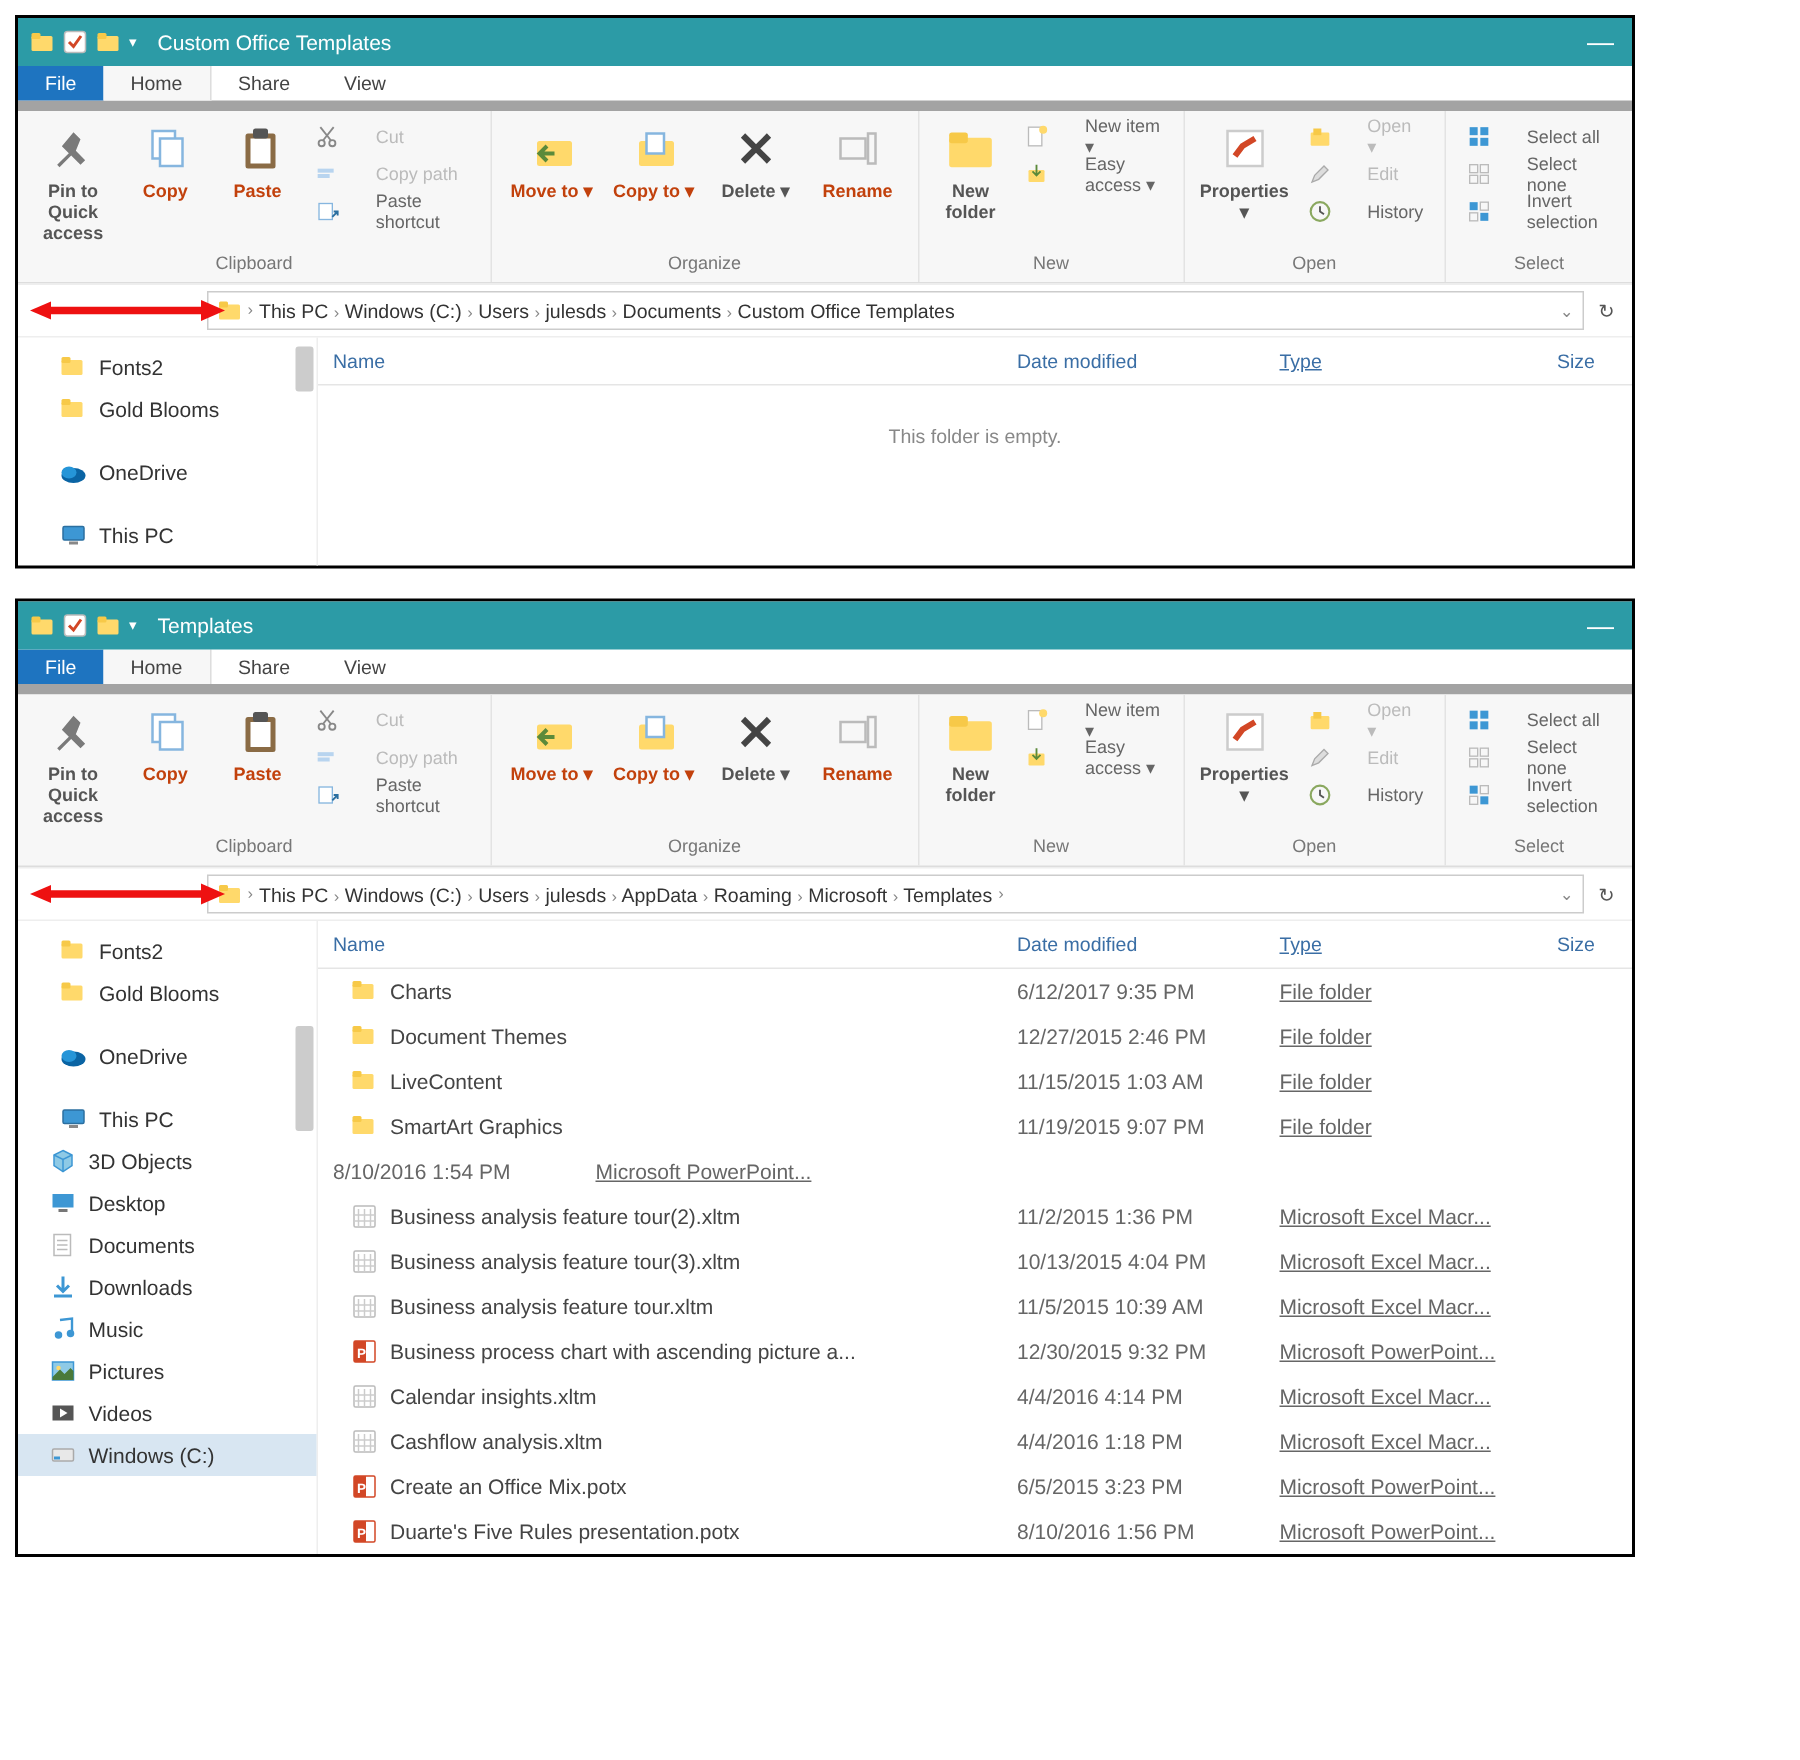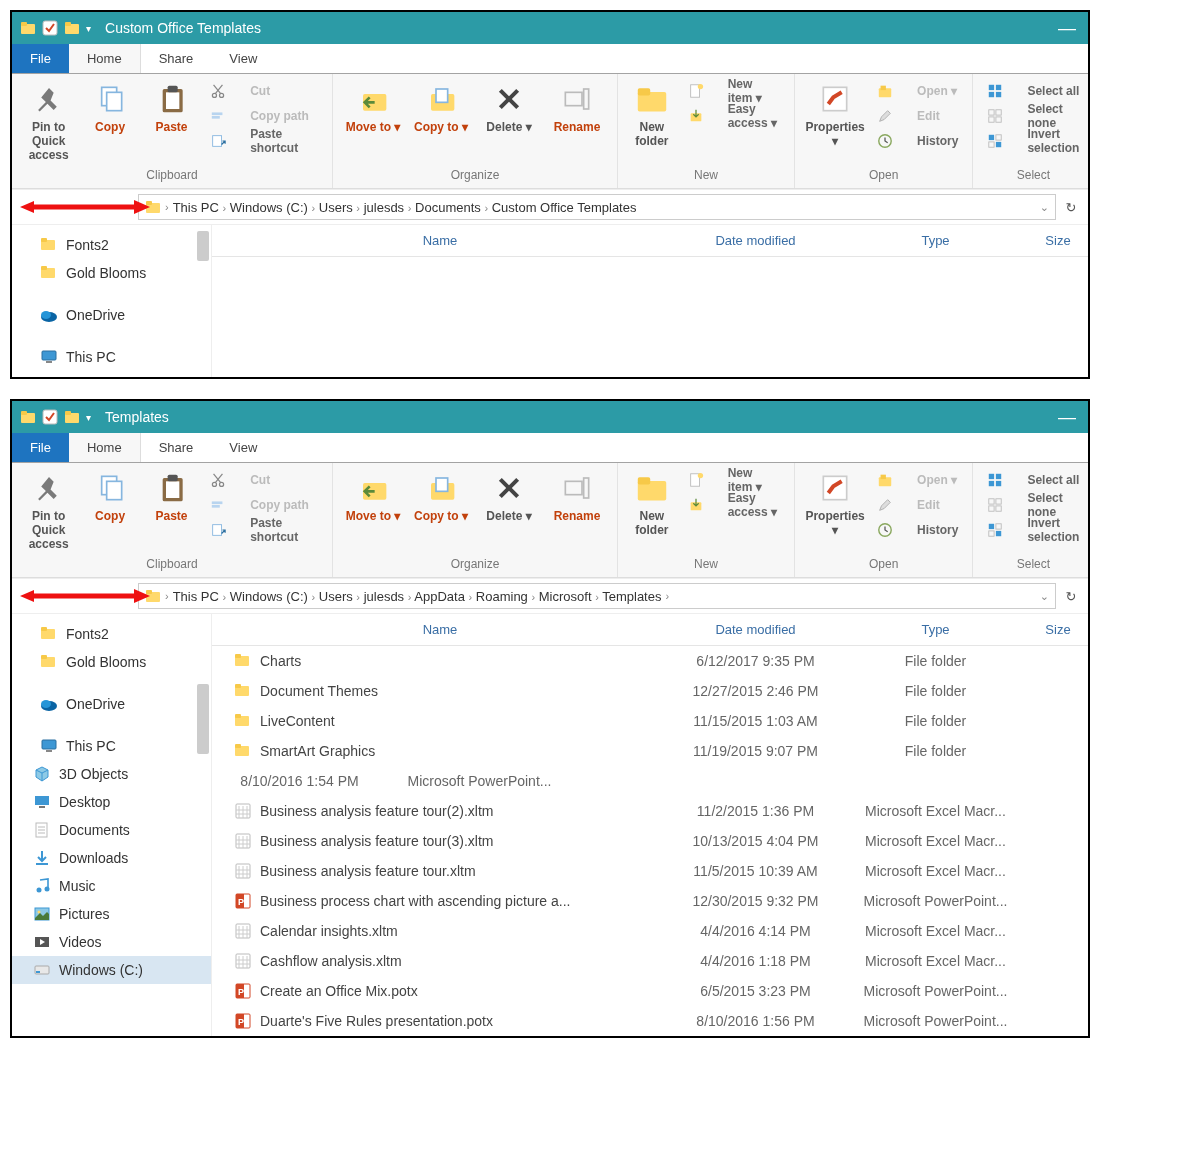--- a/index.html
+++ b/index.html
@@ -3,54 +3,54 @@
 <meta charset="utf-8">
 <style>
 * { box-sizing: border-box; margin: 0; padding: 0; }
 body { font-family: "Segoe UI", Tahoma, sans-serif; font-size: 13px; color: #333; background: #fff; padding: 10px; }
 .window { border: 2px solid #000; margin-bottom: 20px; background: #fff; width: 1080px; }
 .titlebar { background: #2c9ba6; color: #fff; height: 32px; display: flex; align-items: center; padding: 0 8px; position: relative; }
 .titlebar .ticons { display: flex; gap: 6px; align-items: center; }
 .titlebar .ticon { width: 16px; height: 16px; display: inline-flex; align-items: center; justify-content: center; }
 .titlebar .title-text { margin-left: 14px; font-size: 14px; }
 .titlebar .dash { position: absolute; right: 12px; color: #fff; font-size: 18px; }
-.tabs { display: flex; background: #fff; border-bottom: 1px solid #a3a3a3; height: 30px; align-items: stretch; }
+.tabs { display: flex; background: #fff; border-bottom: 7px solid #a3a3a3; height: 30px; align-items: stretch; }
 .tab { padding: 0 18px; display: flex; align-items: center; font-size: 13px; color: #444; cursor: default; }
 .tab.file { background: #1e74c0; color: #fff; }
 .tab.active { background: #f7f7f7; border-right: 1px solid #ddd; }
 .ribbon { display: flex; background: #f7f7f7; border-bottom: 1px solid #ddd; }
 .ribgroup { border-right: 1px solid #e3e3e3; padding: 4px 10px 2px 10px; display: flex; flex-direction: column; }
 .ribgroup .controls { display: flex; align-items: flex-start; gap: 8px; flex: 1; }
 .ribgroup .glabel { text-align: center; color: #777; font-size: 12px; padding: 2px 0 4px 0; }
 .bigbtn { display: flex; flex-direction: column; align-items: center; justify-content: flex-start; width: 60px; padding: 4px 2px; color: #555; font-size: 12px; text-align: center; gap: 4px; font-weight: bold; }
 .bigbtn .bicon { width: 34px; height: 34px; display: flex; align-items: center; justify-content: center; }
 .bigbtn.disabled { color: #c2410c; align-items: center; }
 .smallstack { display: flex; flex-direction: column; gap: 3px; padding-top: 2px; }
-.smallbtn { display: flex; align-items: center; gap: 24px; font-size: 12px; color: #666; height: 22px; padding: 0 4px; font-weight: bold; }
+.smallbtn { display: flex; align-items: center; gap: 24px; font-size: 12px; color: #666; height: 22px; padding: 0 4px; }
 .smallbtn.disabled { color: #bbb; }
 .smallbtn .sicon { width: 16px; height: 16px; display: inline-flex; align-items: center; justify-content: center; }
 .addrbar { display: flex; align-items: center; height: 36px; border-top: 1px solid #eee; border-bottom: 1px solid #eee; padding: 0 6px; gap: 4px; position: relative; }
 .red-arrow { position: absolute; left: 8px; top: 50%; transform: translateY(-50%); pointer-events: none; }
 .addrfield { flex: 1; display: flex; align-items: center; border: 1px solid #ccc; height: 26px; padding: 0 6px; gap: 4px; background: #fff; margin-left: 120px; }
 .crumb { color: #333; }
 .chev { color: #888; font-size: 11px; }
 .refresh { width: 22px; text-align: center; color: #555; }
 .body { display: flex; }
 .sidebar { width: 200px; border-right: 1px solid #eee; padding: 6px 0; position: relative; }
 .sbitem { display: flex; align-items: center; gap: 8px; padding: 5px 10px 5px 28px; font-size: 14px; color: #333; }
 .sbitem.sub { padding-left: 21px; }
 .sbitem.selected { background: #d8e6f2; }
 .sb-scroll { position: absolute; right: 2px; top: 6px; width: 12px; height: 30px; background: #ccc; border-radius: 2px; }
 .sb-scroll.tall { top: 70px; height: 70px; }
 .list-area { flex: 1; }
 .list-header { display: flex; border-bottom: 1px solid #e5e5e5; color: #3a6ea5; font-size: 13px; }
-.list-header > div, .row > div { padding: 8px 10px; text-align: center; }
+.list-header > div, .row > div { padding: 8px 10px; }
 .col-name { flex: 1; }
 .col-date { width: 175px; }
-.col-type { width: 185px; }
+.col-type { width: 185px; text-decoration: underline; }
 .col-size { width: 60px; }
 .empty-msg { color: #888; text-align: center; padding: 26px 0 40px 0; }
 .row { display: flex; align-items: center; font-size: 14px; color: #444; height: 30px; }
 .row .col-date, .row .col-type, .row .col-size { color: #666; }
 .row .col-name { display: flex; align-items: center; gap: 8px; padding-left: 22px; }
 .ficon { width: 18px; height: 18px; display: inline-flex; align-items: center; justify-content: center; }
 svg { display: block; }
 </style>
 </head>
 <body>
@@ -500,20 +500,21 @@
         </div>
       <div class="sb-scroll"></div>
     </div>
     <div class="list-area">
       <div class="list-header">
         <div class="col-name">Name</div>
         <div class="col-date">Date modified</div>
         <div class="col-type">Type</div>
         <div class="col-size">Size</div>
       </div>
+      <div class="empty-msg">This folder is empty.</div>
     </div>
   </div>
 </div>
 
 <div class="window">
   <div class="titlebar">
     <div class="ticons">
       <span class="ticon">
           <svg width="16" height="16">
             <use href="#i-folder-sm"></use>

